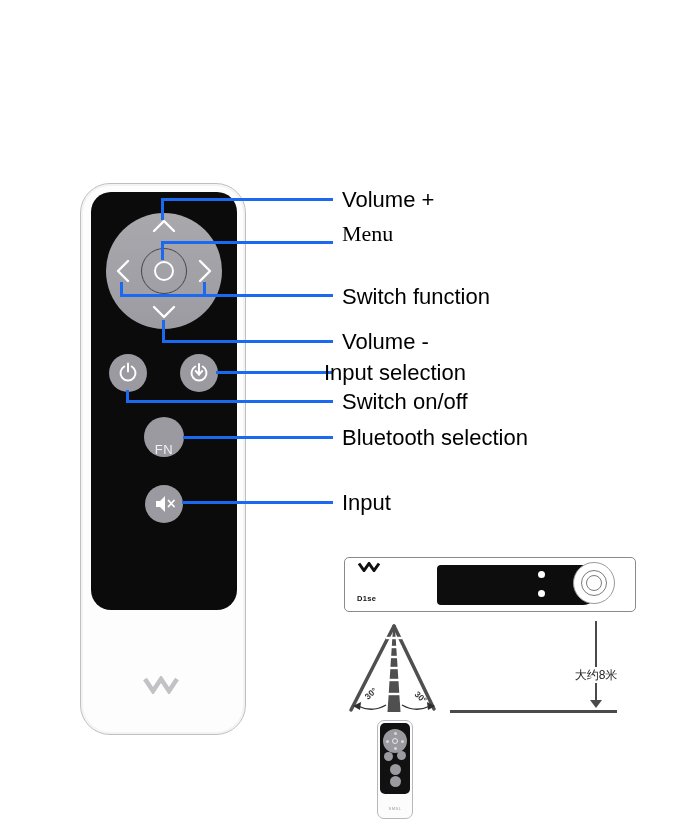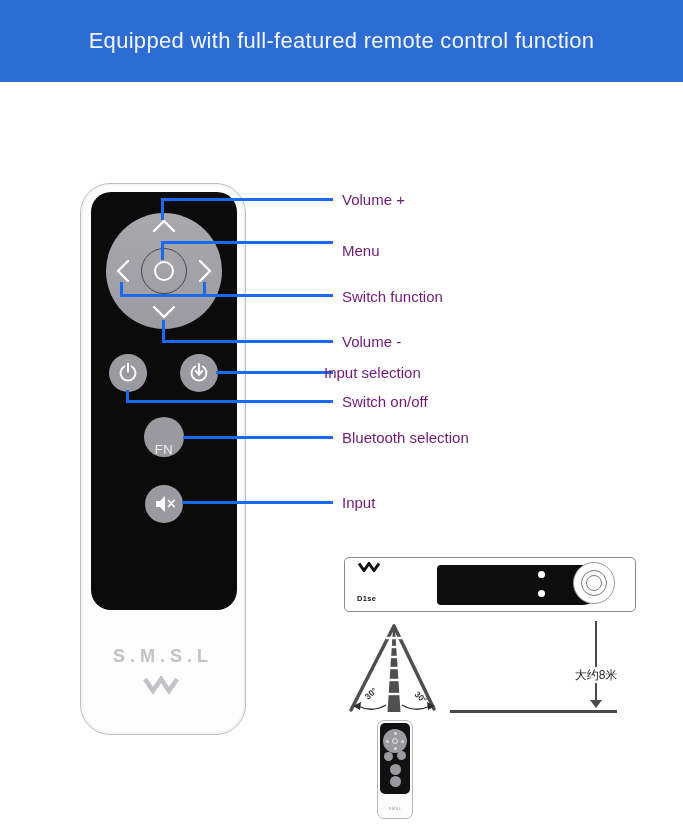--- a/index.html
+++ b/index.html
@@ -24,21 +24,21 @@
                     border:1px solid #45454c; }
   .dpad-center { left:154px; top:261px; width:20px; height:20px; border-radius:50%;
                  border:2.5px solid #ffffff; }
   .rbtn { border-radius:50%; background:#9A9AA0; display:flex; align-items:flex-end; justify-content:center; }
   .fn-btn { color:#f2f2f2; font-size:13px; letter-spacing:0.5px; }
   .brand-text { left:80px; top:646px; width:166px; text-align:center; color:#c2c2c6;
                 font-size:18px; font-weight:bold; letter-spacing:5px; }
 
   
   .cl { background:#1B69F0; }
-  .lbl { color:#701a75; font-size:15px; line-height:24px; height:24px; white-space:nowrap;text-align:right; }
+  .lbl { color:#000000; font-size:22px; line-height:24px; height:24px; white-space:nowrap;text-align:right; }
 
   
   .device { left:344px; top:557px; width:292px; height:55px; background:#fff;
             border:1.5px solid #8a8a8e; border-radius:5px; }
   .device-display { left:437px; top:565px; width:160px; height:40px; background:#0d0d0d;
                     border-radius:4px 14px 14px 4px; }
   .dot { width:7px; height:7px; border-radius:50%; background:#ffffff; }
   .knob-outer { left:573px; top:562px; width:42px; height:42px; border-radius:50%;
                 background:#ffffff; border:1px solid #9a9a9e; }
   .knob-ring { left:581px; top:570px; width:26px; height:26px; border-radius:50%; border:1.5px solid #7b7b7f; }
@@ -62,23 +62,20 @@
   .mini-dot { width:3px; height:3px; border-radius:50%; background:#d8d8d8; }
   .mini-btn { border-radius:50%; background:#9a9aa0; }
   .mini-brand { left:377px; top:806px; width:36px; text-align:center; font-size:4px;
                 color:#999; letter-spacing:0.5px; }
 </style>
 </head>
 <body>
 
 <div class="page">
 
-  <div class="abs banner">
-    <h1>Equipped with full-featured remote control function</h1>
-  </div>
 
   <div class="abs remote-body"></div>
   <div class="abs remote-face"></div>
 
   <div class="abs dpad"></div>
   <div class="abs dpad-innerring"></div>
   <div class="abs dpad-center"></div>
   <svg class="abs" style="left:80px;top:183px;" width="166" height="552" viewBox="80 183 166 552">
     <g>
       <polyline points="154,231 164,221 174,231" fill="none" stroke="#fff" stroke-width="2.4" stroke-linecap="round" stroke-linejoin="round"></polyline>
@@ -111,21 +108,20 @@
     <span>FN</span>
   </div>
   <div class="abs rbtn" style="left:145px;top:485px;width:38px;height:38px;">
     <svg width="38" height="38" viewBox="0 0 38 38">
       <polygon points="11,16 15,16 20,11 20,27 15,22 11,22" fill="#fff"></polygon>
       <line x1="23.5" y1="15.5" x2="29" y2="21.5" stroke="#fff" stroke-width="1.8" stroke-linecap="round"></line>
       <line x1="29" y1="15.5" x2="23.5" y2="21.5" stroke="#fff" stroke-width="1.8" stroke-linecap="round"></line>
     </svg>
   </div>
 
-  <div class="abs brand-text">S.M.S.L</div>
   <svg class="abs" style="left:141px;top:676px;" width="44" height="18" viewBox="0 0 44 18">
     <polyline points="4,3 12,15 20,3 28,15 36,3" fill="none" stroke="#c2c2c6" stroke-width="4.5" stroke-linejoin="miter"></polyline>
   </svg>
 
   <div class="abs cl" style="left:161px;top:198px;width:172px;height:3px;"></div>
   <div class="abs cl" style="left:161px;top:198px;width:3px;height:22px;"></div>
 
   <div class="abs cl" style="left:161px;top:241px;width:172px;height:3px;"></div>
   <div class="abs cl" style="left:161px;top:241px;width:3px;height:19px;"></div>
 
@@ -139,21 +135,21 @@
   <div class="abs cl" style="left:216px;top:371px;width:117px;height:3px;"></div>
 
   <div class="abs cl" style="left:126px;top:390px;width:3px;height:13px;"></div>
   <div class="abs cl" style="left:126px;top:400px;width:207px;height:3px;"></div>
 
   <div class="abs cl" style="left:183px;top:436px;width:150px;height:3px;"></div>
 
   <div class="abs cl" style="left:182px;top:501px;width:151px;height:3px;"></div>
 
   <div class="abs lbl" style="left:342px;top:188px;">Volume +</div>
-  <div class="abs lbl" style="left:342px;top:239px;">Menu</div>
+  <div class="abs lbl" style="left:342px;top:222px;font-family:Liberation Serif, serif;">Menu</div>
   <div class="abs lbl" style="left:342px;top:285px;">Switch function</div>
   <div class="abs lbl" style="left:342px;top:330px;">Volume -</div>
   <div class="abs lbl" style="left:324px;top:361px;">Input selection</div>
   <div class="abs lbl" style="left:342px;top:426px;">Bluetooth selection</div>
   <div class="abs lbl" style="left:342px;top:390px;">Switch on/off</div>
   <div class="abs lbl" style="left:342px;top:491px;">Input</div>
 
   <div class="abs device"></div>
   <svg class="abs" style="left:357px;top:562px;" width="26" height="10" viewBox="0 0 26 10">
     <polyline points="2,1.5 7,8.5 12,1.5 17,8.5 22,1.5" fill="none" stroke="#111" stroke-width="3"></polyline>

